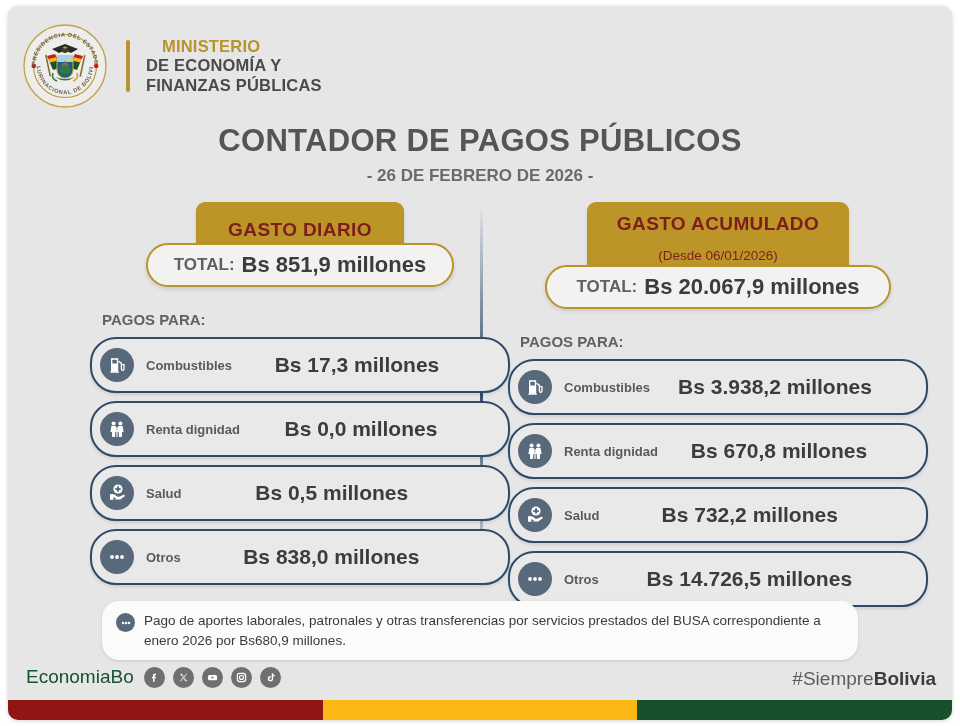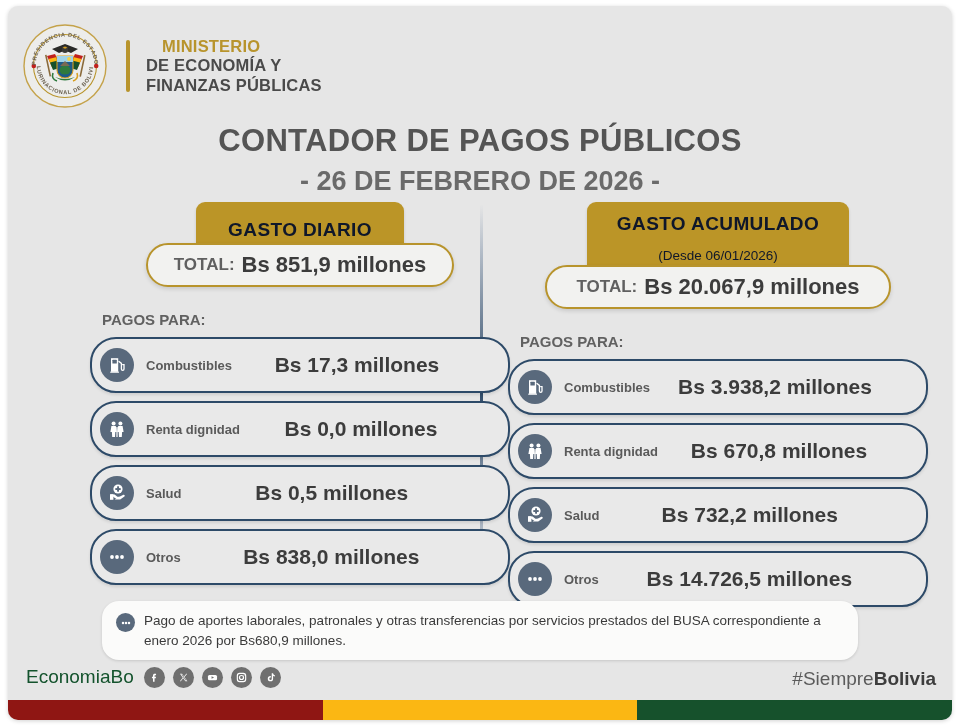--- a/index.html
+++ b/index.html
@@ -78,21 +78,21 @@
     font-weight: bold;
     color: #555555;
     letter-spacing: 0.3px;
   }
   .sub-title {
     position: absolute;
     top: 160px;
     left: 0;
     width: 944px;
     text-align: center;
-    font-size: 27px;
+    font-size: 17px;
     font-weight: bold;
     color: #6a6a6a;
   }
 
   
   .columns {
     position: absolute;
     top: 196px;
     left: 0;
     width: 944px;
@@ -118,21 +118,21 @@
         #2e4a68 48%,
         rgba(120,140,165,0.45) 86%,
         rgba(230,230,230,0) 100%);
     border-radius: 2px;
   }
 
   .col-tab {
     margin: 0 auto;
     background: #bb9527;
     border-radius: 9px 9px 0 0;
-    color: #0f172a;
+    color: #7f1d1d;
     text-align: center;
     box-sizing: border-box;
     box-shadow: 0 2px 3px rgba(0,0,0,0.14);
   }
   .col-tab-left  { width: 208px; padding: 17px 10px 24px; }
   .col-tab-right { width: 262px; padding: 11px 10px 24px; }
   .col-tab-title {
     font-size: 19px;
     font-weight: bold;
     letter-spacing: 0.4px;

